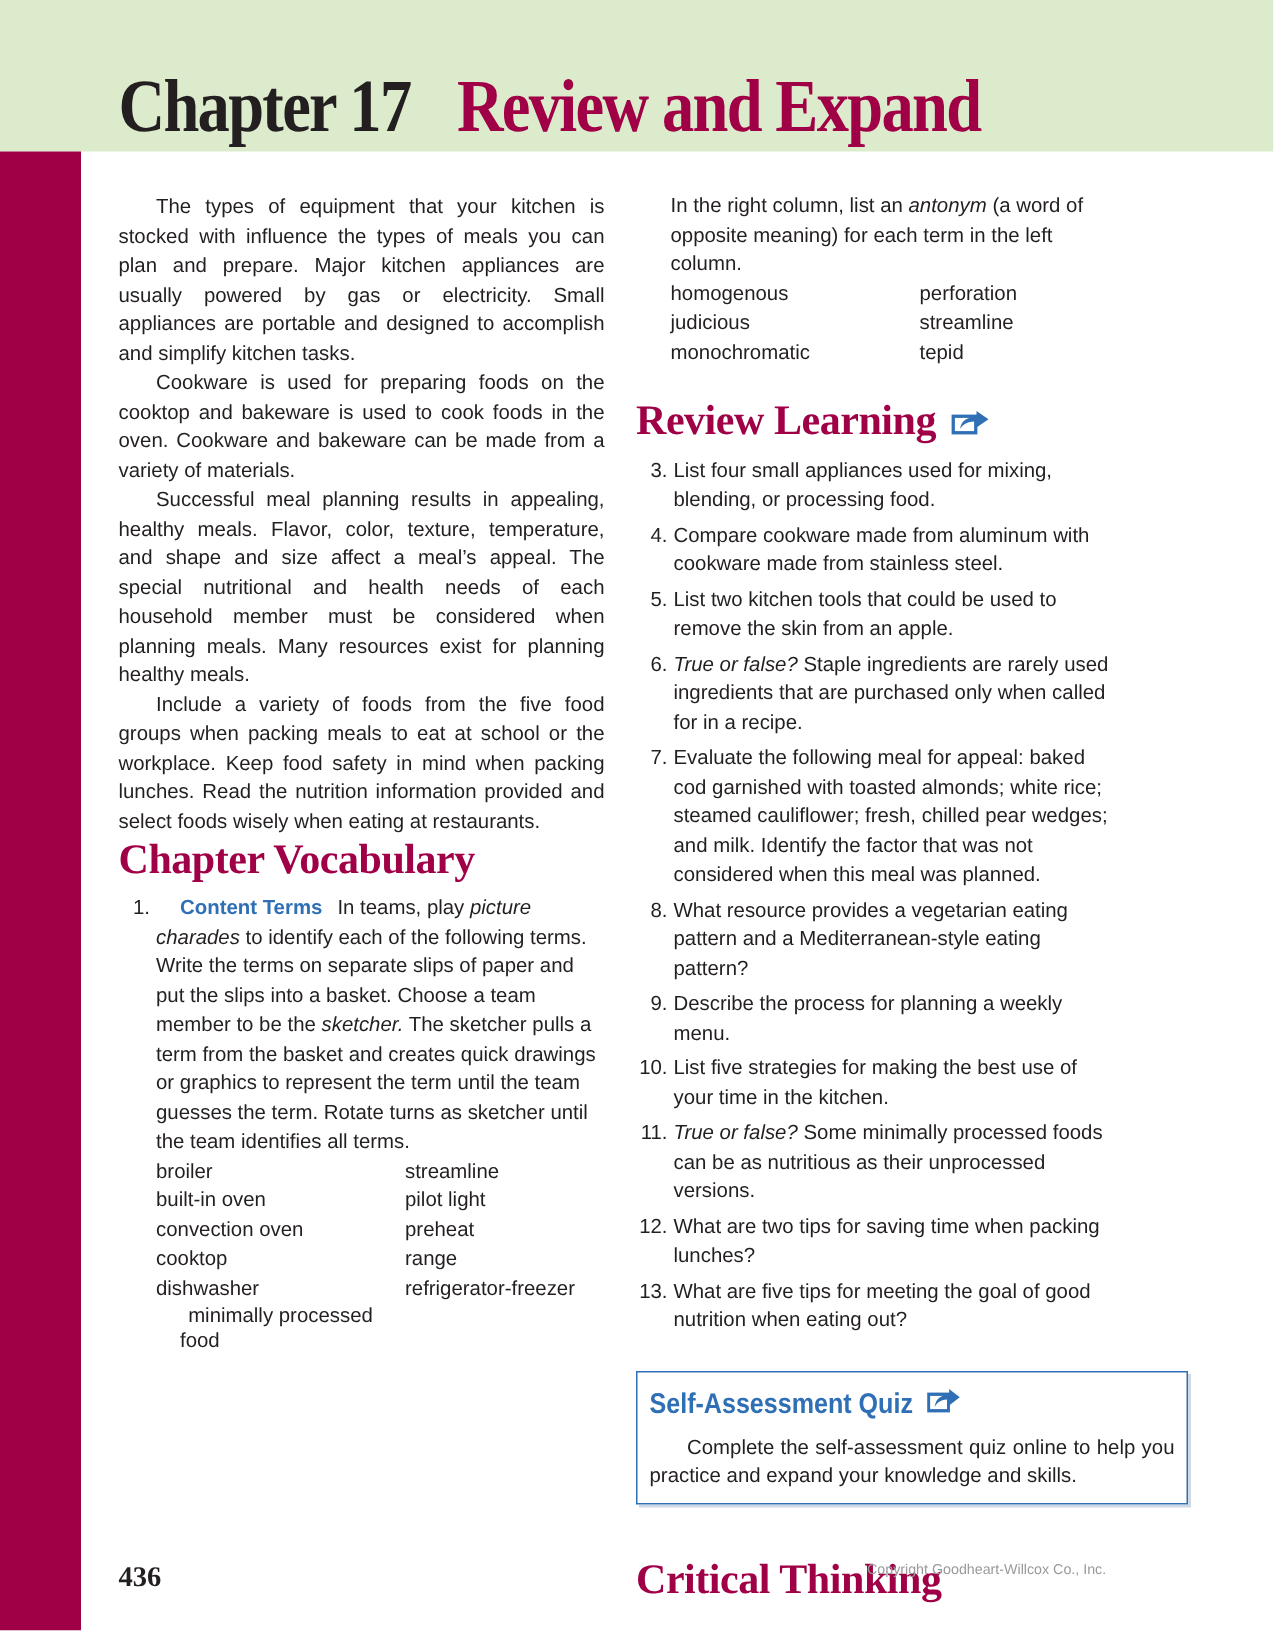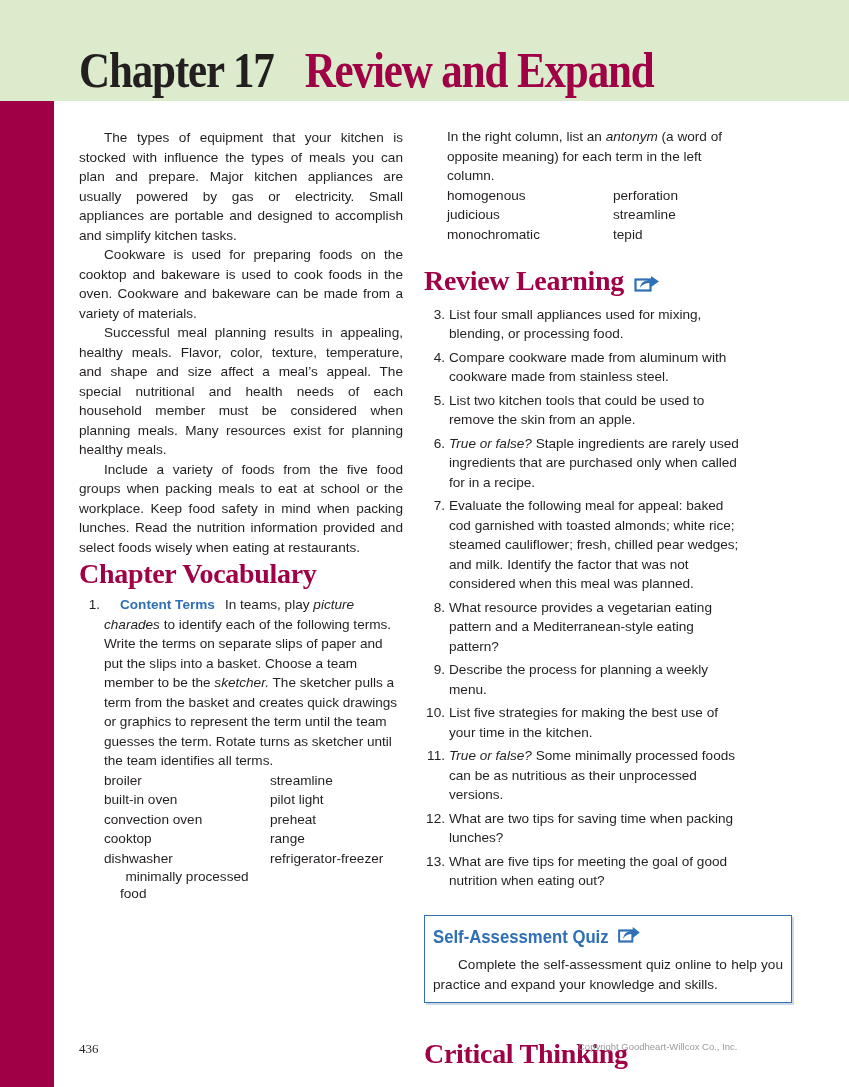--- a/index.html
+++ b/index.html
@@ -28,21 +28,21 @@
 
   .terms { display: grid; grid-template-columns: 166px 1fr; padding-left: 25px; margin-top: 0; }
   .terms span { display: block; }
   .terms .indent { padding-left: 16px; }
 
   .share-icon { display: inline-block; vertical-align: middle; margin-left: 10px; }
 
   .quiz-box { border: 1.5px solid #2e6fb5; padding: 8px 8px 8px 8px; margin-top: 24px; margin-left: 0; width: 368px; box-shadow: 2px 2px 0 #cfd9e6; }
   .quiz-title { color: #2e6fb5; font-weight: bold; font-size: 19px; line-height: 26px; transform: scaleX(0.88); transform-origin: left center; white-space: nowrap; }
 
-  .page-number { position: absolute; left: 79px; top: 1041px; font-family: "Liberation Serif", serif; font-weight: normal; font-size: 13px; }
+  .page-number { position: absolute; left: 79px; top: 1041px; font-family: "Liberation Serif", serif; font-weight: bold; font-size: 19px; }
   .copyright { position: absolute; left: 578px; top: 1041px; font-size: 9.5px; color: #9a9a9a; }
 </style>
 </head>
 <body>
 
 <div class="header-band"></div>
 <div class="side-bar"></div>
 
 <h1 class="chapter-title">
   <span class="num">Chapter 17</span><span class="gap"></span><span class="name">Review and Expand</span>

